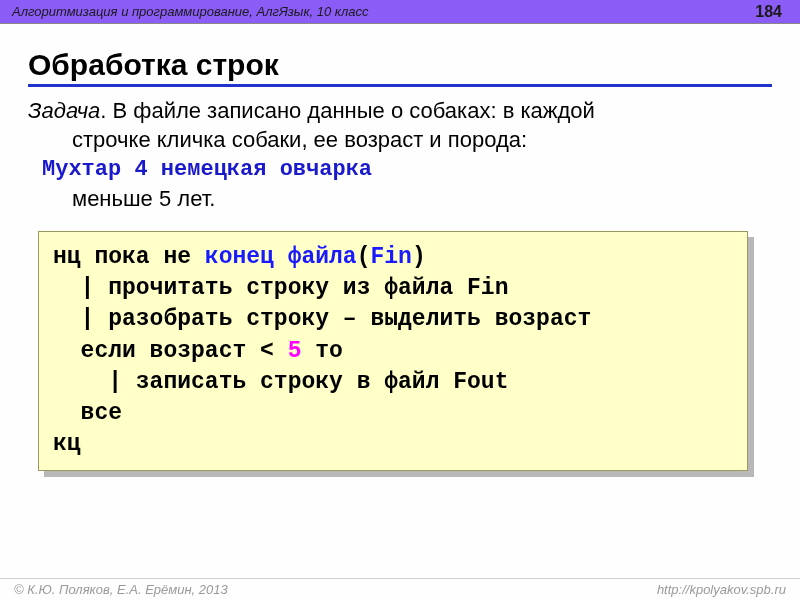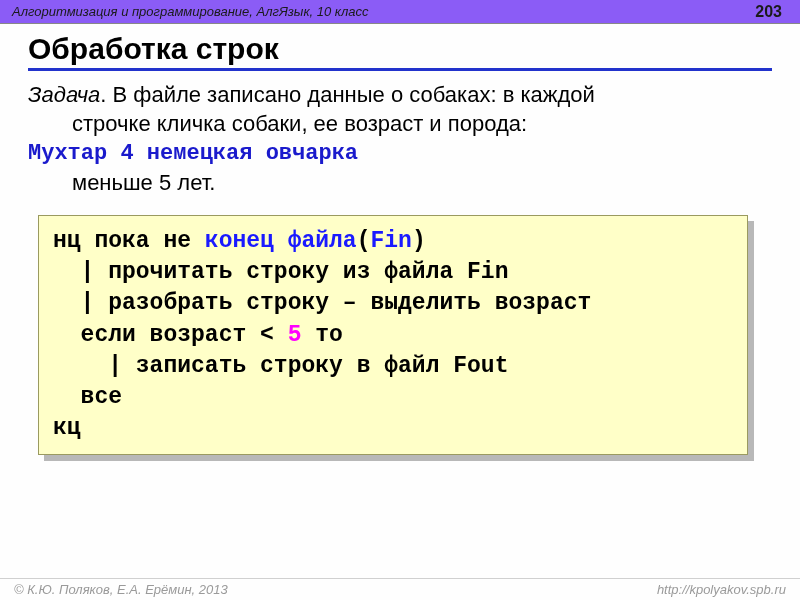--- a/index.html
+++ b/index.html
@@ -21,21 +21,21 @@
     color: #1a1a1a;
     justify-content: space-between;
   }
   .topbar .pn {
     font-weight: bold;
     font-style: normal;
     font-size: 16px;
     padding-right: 6px;
   }
   .content {
-    padding: 8px 28px 0 28px;
+    padding: 24px 28px 0 28px;
   }
   .title {
     font-size: 30px;
     font-weight: bold;
     font-family: Arial, sans-serif;
     color: #000;
     border-bottom: 3px solid #2233cc;
     padding-bottom: 2px;
     margin-bottom: 10px;
   }
@@ -46,20 +46,21 @@
     color: #000;
   }
   .task .lbl { font-style: italic; }
   .task .indent { padding-left: 44px; display: block; }
   .example {
     font-family: "Courier New", monospace;
     font-weight: bold;
     color: #1a1acc;
     font-size: 22px;
     margin-top: 2px;
+    margin-left: 14px;
   }
   .codebox-wrap {
     margin-top: 18px;
     margin-left: 10px;
     width: 710px;
     position: relative;
   }
   .shadow {
     position: absolute;
     left: 6px; top: 6px;
@@ -93,21 +94,21 @@
     font-size: 13px;
     color: #9a9a9a;
     border-top: 1px solid #d0d0d0;
   }
 </style>
 </head>
 <body>
 
 <div class="topbar">
   <span>Алгоритмизация и программирование, АлгЯзык, 10 класс</span>
-  <span class="pn">203</span>
+  <span class="pn">184</span>
 </div>
 
 <div class="content">
   <div class="title">Обработка строк</div>
 
   <div class="task">
     <span class="lbl">Задача</span><span>. В файле записано данные о собаках: в каждой</span>
     <span class="indent">строчке кличка собаки, ее возраст и порода:</span>
     <div class="example">Мухтар 4 немецкая овчарка</div>
     <span class="indent">меньше 5 лет.</span>

